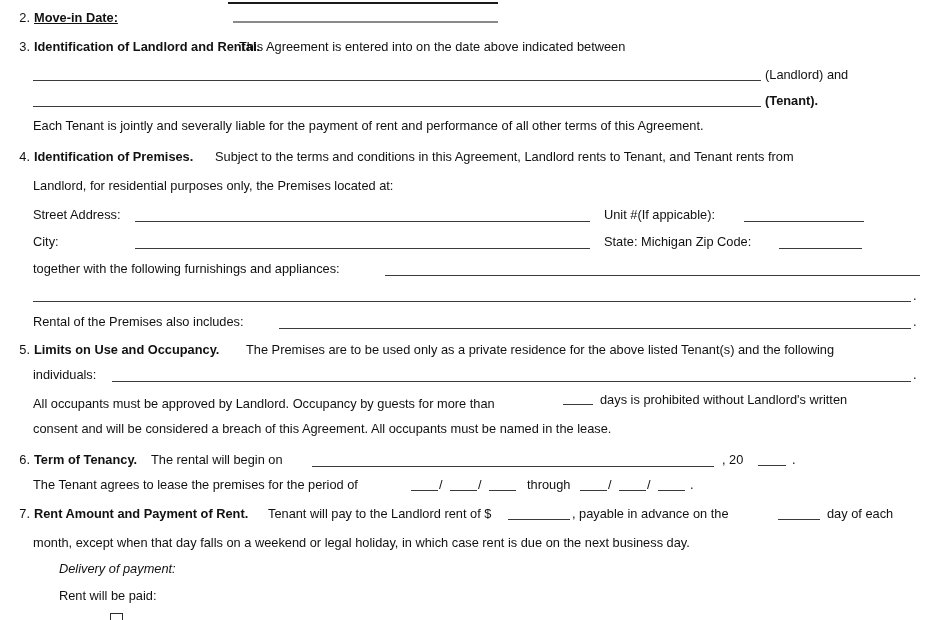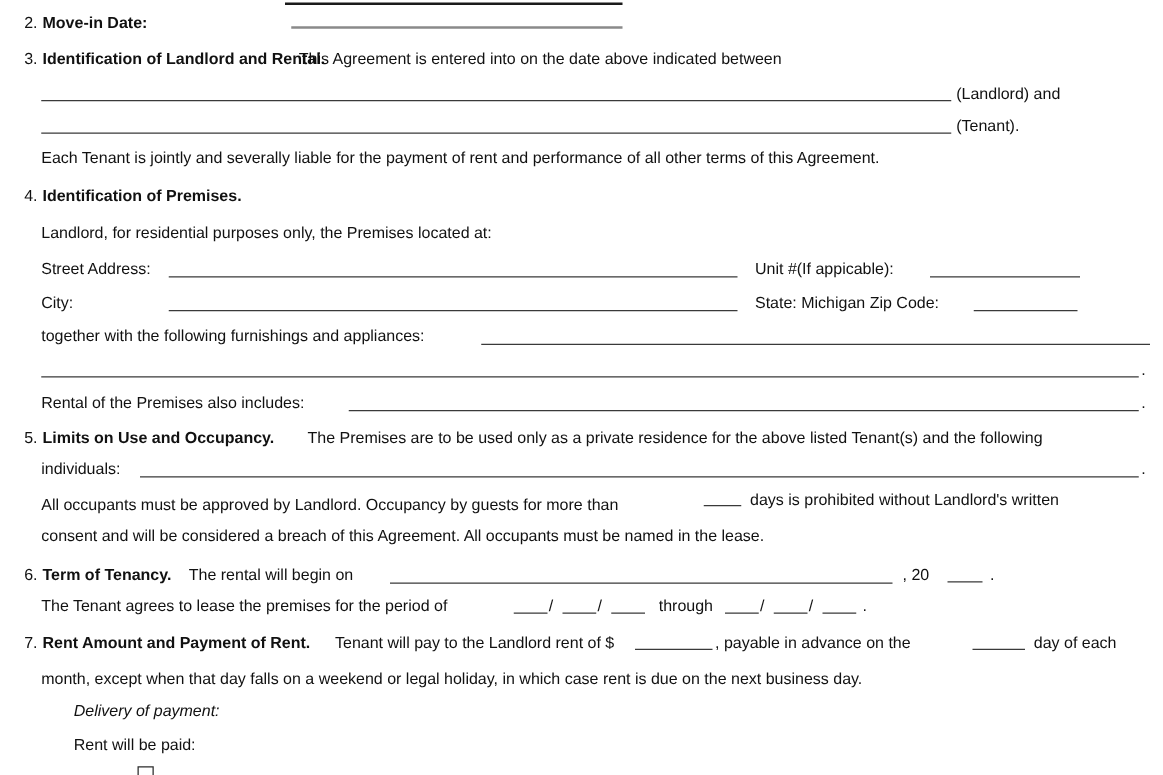--- a/index.html
+++ b/index.html
@@ -75,36 +75,37 @@
 </style>
 </head>
 <body>
 
 <div class="page">
 
   <div class="line-dark" style="left:228px; top:2px; width:270px;"></div>
   <div class="line-gray" style="left:233px; top:21px; width:265px;"></div>
 
   <div class="num" style="left:10px; top:10px;">2.</div>
-  <div class="blk b" style="left:34px; top:10px;">Move-in Date:</div>
+  <div class="blk b" style="left:34px; top:10px;text-decoration:underline;">Move-in Date:</div>
 
   <div class="num" style="left:10px; top:39px;">3.</div>
   <div class="blk b" style="left:34px; top:39px;">Identification of Landlord and Rental.</div>
   <div class="blk" style="left:239px; top:39px;">This Agreement is entered into on the date above indicated between</div>
 
   <div class="line" style="left:33px; top:80px; width:728px;"></div>
   <div class="blk" style="left:765px; top:67px;">(Landlord) and</div>
 
   <div class="line" style="left:33px; top:106px; width:728px;"></div>
-  <div class="blk" style="left:765px; top:93px;">(Tenant).</div>
+  <div class="blk" style="left:765px; top:93px;font-weight:bold;">(Tenant).</div>
 
   <div class="blk" style="left:33px; top:118px;">Each Tenant is jointly and severally liable for the payment of rent and performance of all other terms of this Agreement.</div>
 
   <div class="num" style="left:10px; top:149px;">4.</div>
   <div class="blk b" style="left:34px; top:149px;">Identification of Premises.</div>
+  <div class="blk" style="left:215px; top:149px;">Subject to the terms and conditions in this Agreement, Landlord rents to Tenant, and Tenant rents from</div>
   <div class="blk" style="left:33px; top:178px;">Landlord, for residential purposes only, the Premises located at:</div>
 
   <div class="blk" style="left:33px; top:207px;">Street Address:</div>
   <div class="line" style="left:135px; top:221px; width:455px;"></div>
   <div class="blk" style="left:604px; top:207px;">Unit #(If appicable):</div>
   <div class="line" style="left:744px; top:221px; width:120px;"></div>
 
   <div class="blk" style="left:33px; top:234px;">City:</div>
   <div class="line" style="left:135px; top:248px; width:455px;"></div>
   <div class="blk" style="left:604px; top:234px;">State: Michigan Zip Code:</div>

